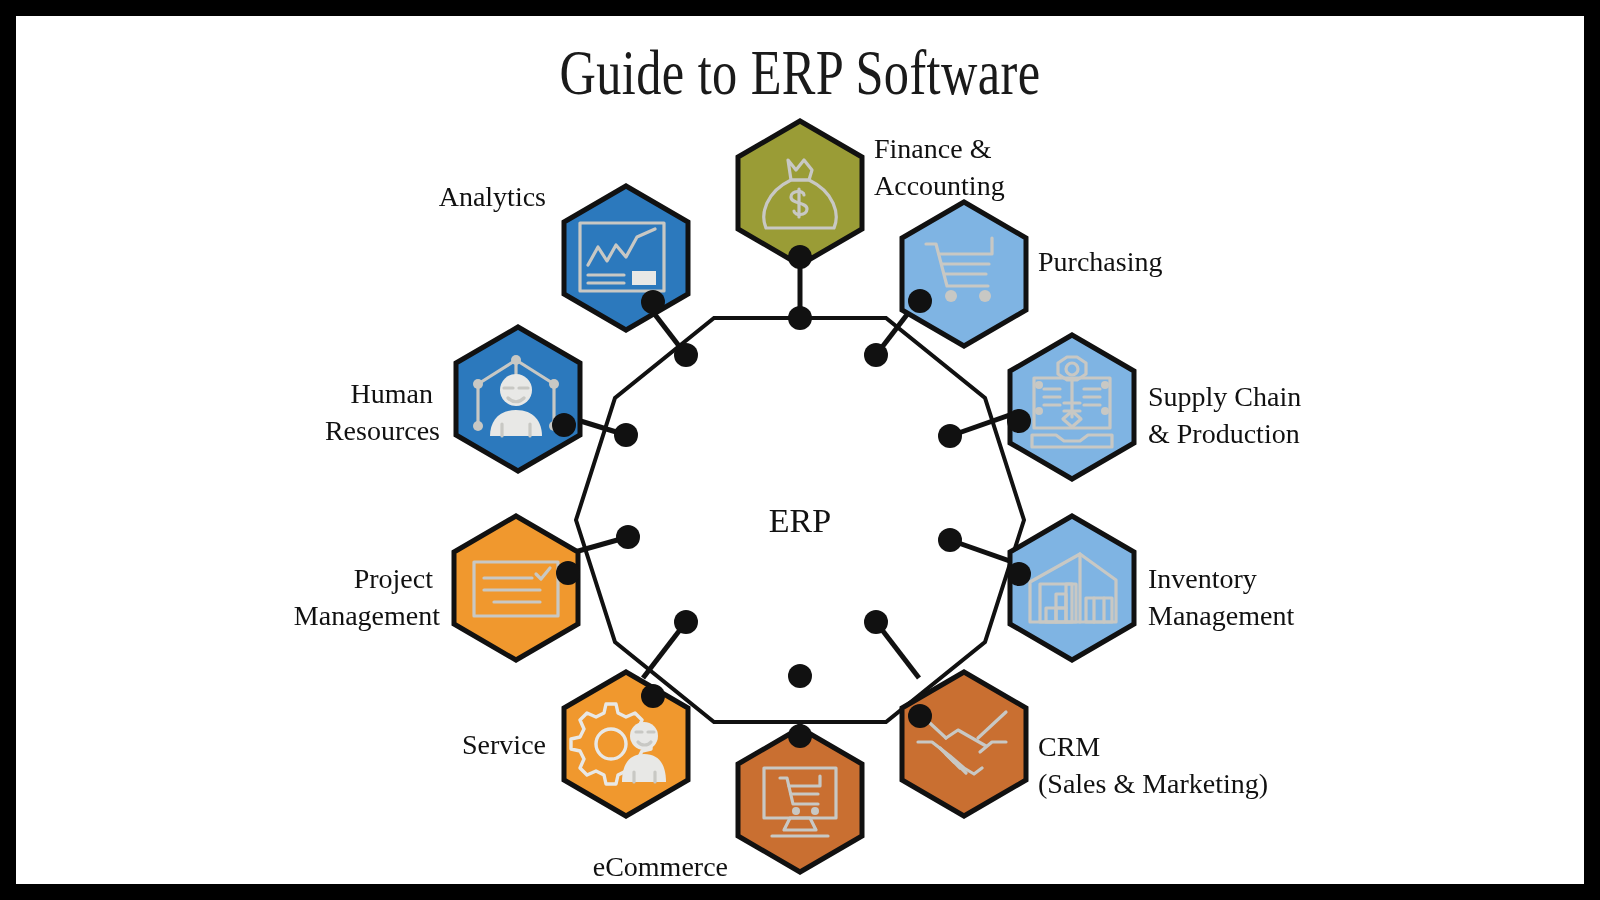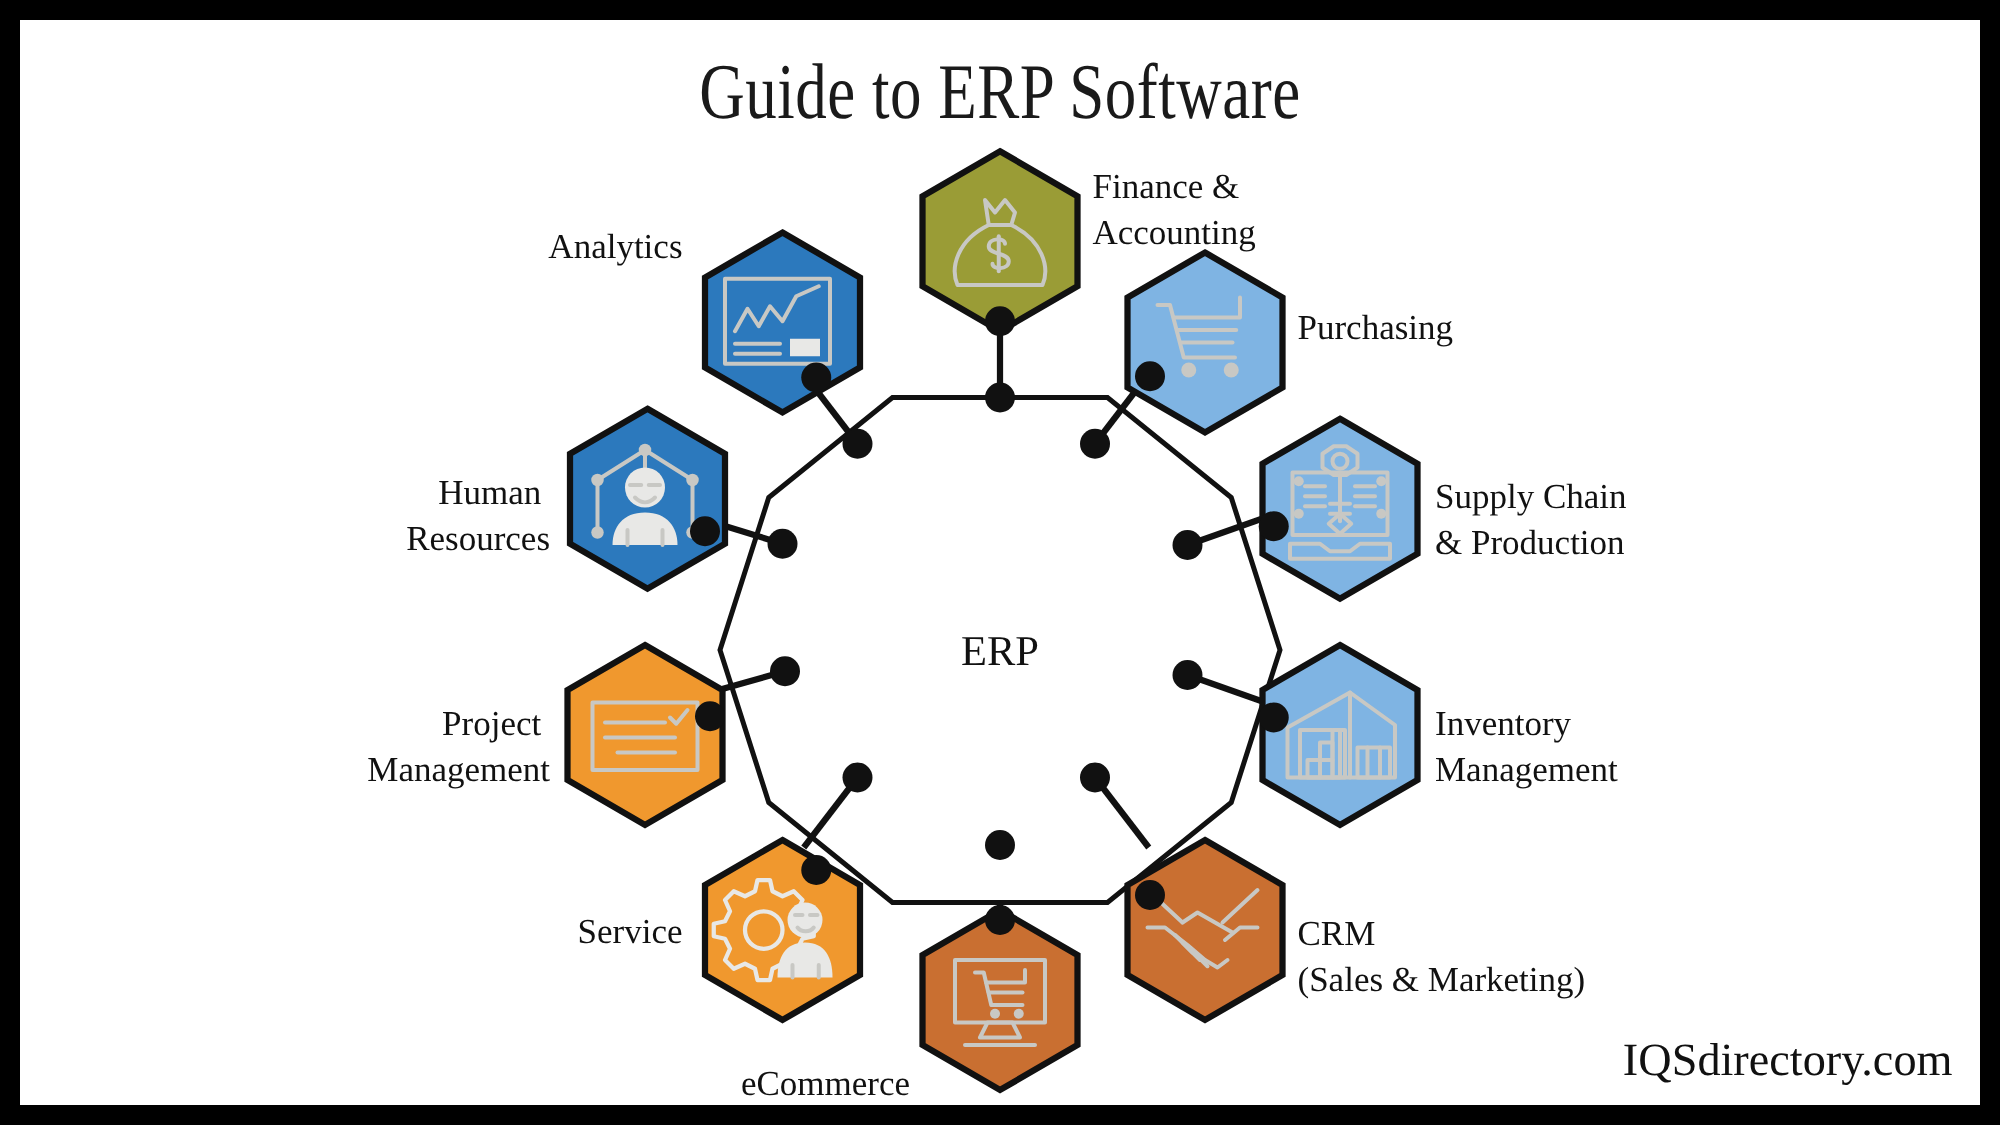--- a/index.html
+++ b/index.html
@@ -343,16 +343,15 @@
         <circle class="node" cx="637" cy="286" r="12"></circle>
         <text class="lbl" x="530" y="190" text-anchor="end">
           <tspan x="530" dy="0">Analytics</tspan>
         </text>
       </g>
 
       <text class="lbl-center" x="784" y="516" text-anchor="middle">ERP</text>
 
     </svg>
 
-    <div id="watermark">IQSdirectory.com</div>
 
   </div>
 </div>
 
 </body></html>

